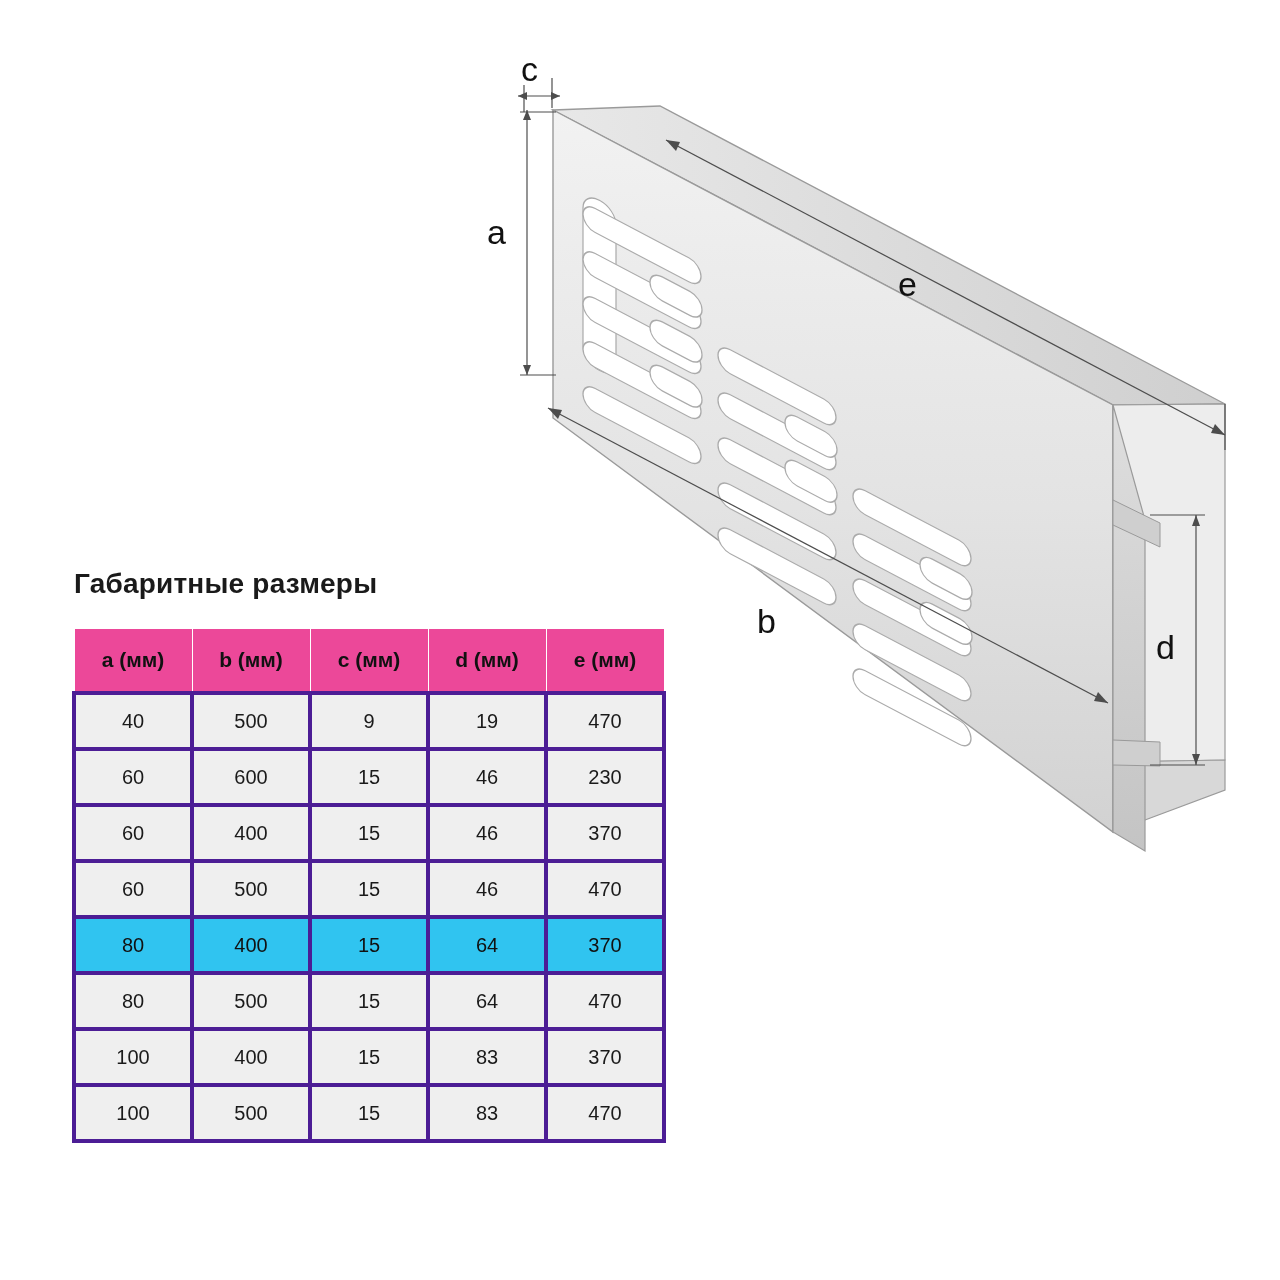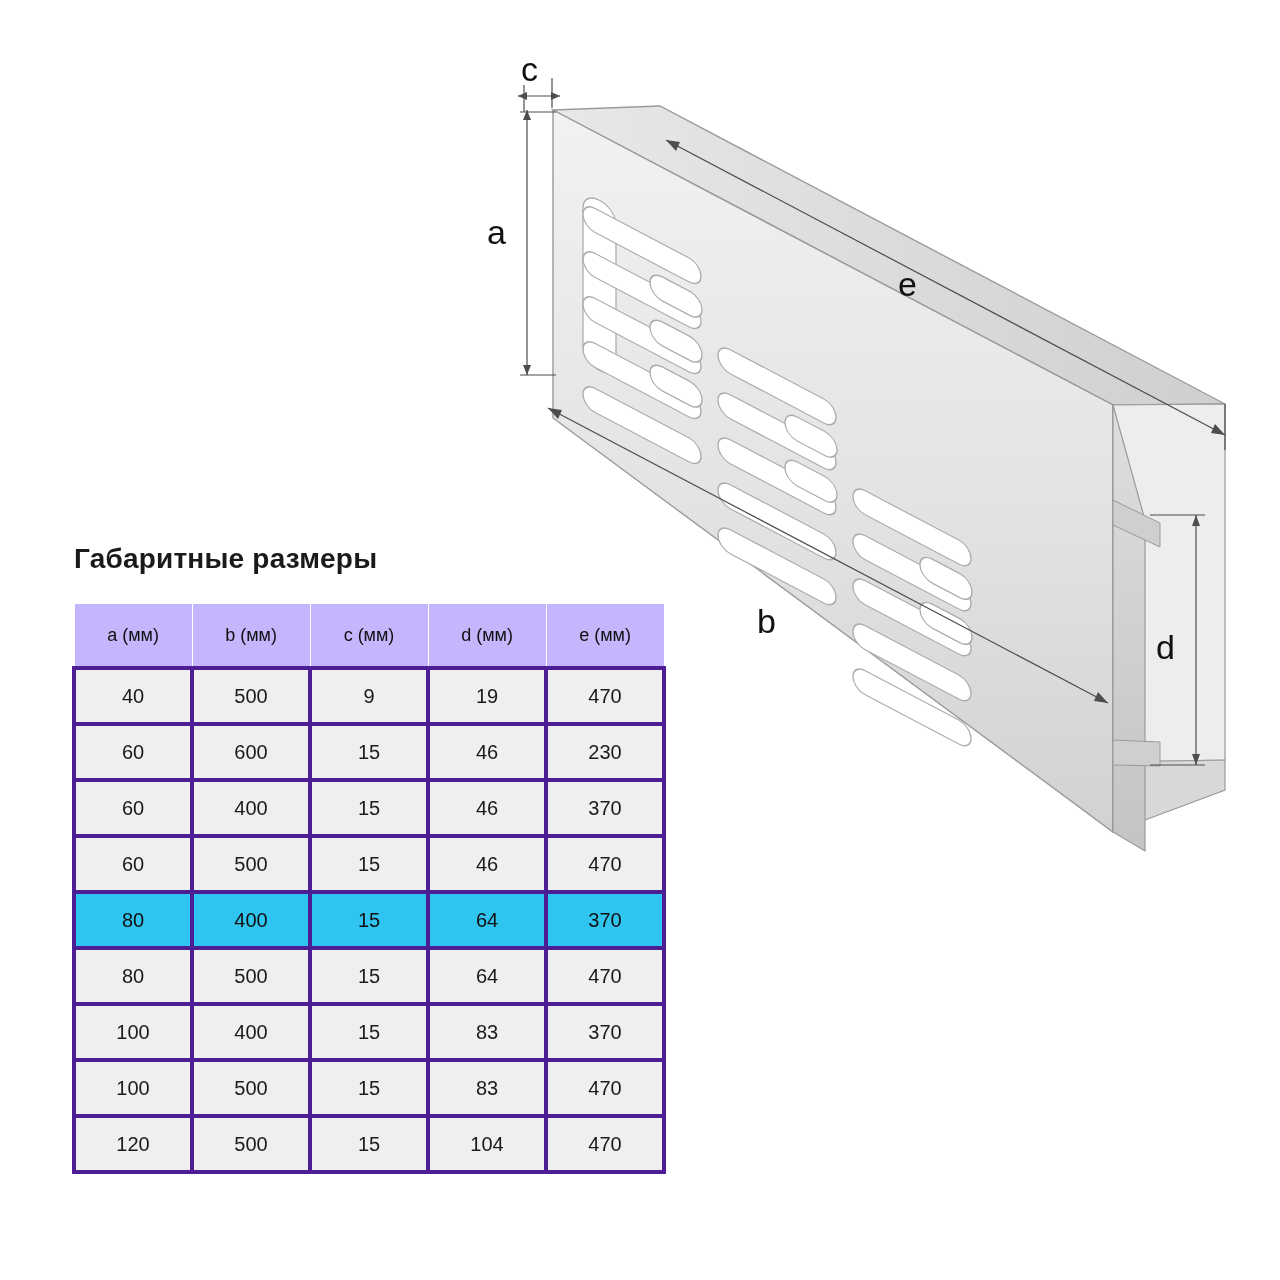--- a/index.html
+++ b/index.html
@@ -21,40 +21,40 @@
     left: 0;
     top: 0;
     width: 1280px;
     height: 900px;
   }
 
   
   #table-block {
     position: absolute;
     left: 72px;
-    top: 543px;
+    top: 568px;
     width: 590px;
   }
   #table-title {
     font-size: 28px;
     font-weight: bold;
     color: #1a1a1a;
     margin: 0 0 28px 2px;
     letter-spacing: 0.2px;
   }
   table.dims {
     border-collapse: collapse;
     width: 590px;
     table-layout: fixed;
   }
   table.dims th {
-    background: #c4b5fd;
+    background: #ec4899;
     color: #111;
-    font-size: 18px;
-    font-weight: normal;
+    font-size: 21px;
+    font-weight: bold;
     height: 60px;
     text-align: center;
     border: 1px solid #ffffff;
   }
   table.dims td {
     background: #efefef;
     color: #1a1a1a;
     font-size: 20px;
     height: 50px;
     text-align: center;
@@ -268,22 +268,15 @@
           <td>83</td>
           <td>370</td>
         </tr>
         <tr>
           <td>100</td>
           <td>500</td>
           <td>15</td>
           <td>83</td>
           <td>470</td>
         </tr>
-        <tr>
-          <td>120</td>
-          <td>500</td>
-          <td>15</td>
-          <td>104</td>
-          <td>470</td>
-        </tr>
       </tbody>
   </table>
 </div>
 
 </body></html>

